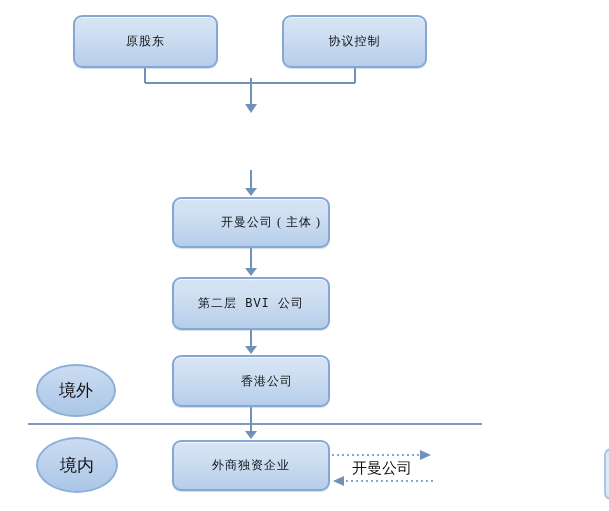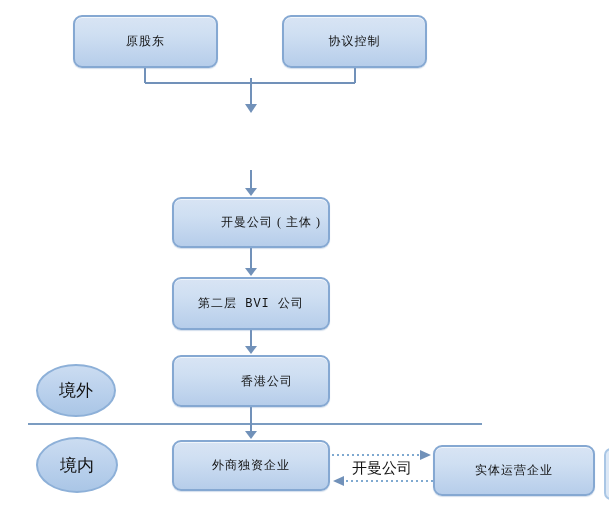--- a/index.html
+++ b/index.html
@@ -89,21 +89,20 @@
 
 
   <div class="node" style="left:172px; top:197px; width:158px; height:51px;padding-left:40px;">开曼公司 ( 主体 )</div>
 
   <div class="node" style="left:172px; top:277px; width:158px; height:53px;font-family:Liberation Mono, monospace;">第二层 BVI 公司</div>
 
   <div class="node" style="left:172px; top:355px; width:158px; height:52px;padding-left:32px;">香港公司</div>
 
   <div class="node" style="left:172px; top:440px; width:158px; height:51px;">外商独资企业</div>
 
-  <div class="node" style="left:433px; top:445px; width:162px; height:51px;">实体运营企业</div>
 
   <div class="region" style="left:36px; top:364px; width:80px; height:53px;">境外</div>
 
   <div class="region" style="left:36px; top:437px; width:82px; height:56px;text-align:right;">境内</div>
 
   <div class="edge-label">开曼公司</div>
 
   <div class="clipped-sliver"></div>
 </div>
 

